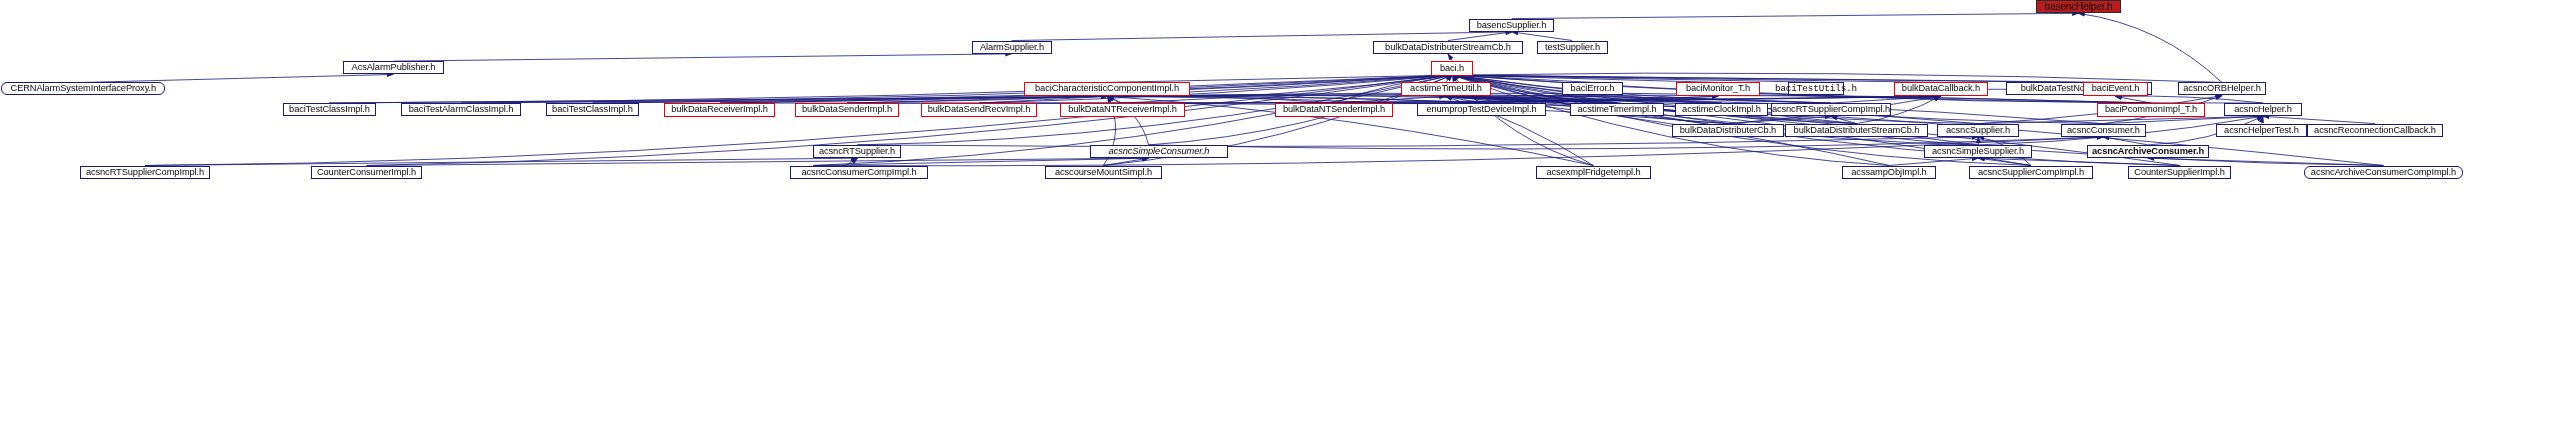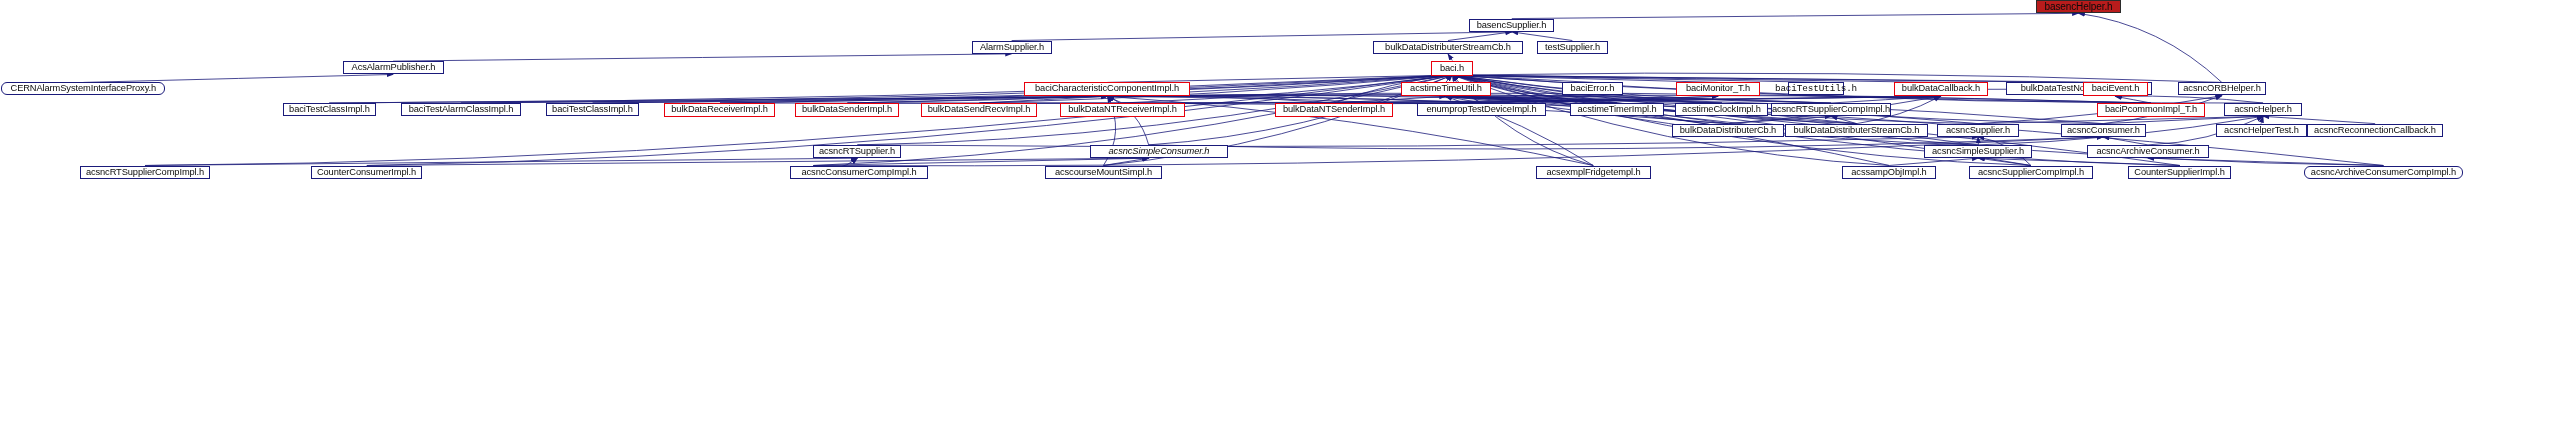--- a/index.html
+++ b/index.html
@@ -212,21 +212,21 @@
       <div class="node" style="left: 2224px; top: 103px; width: 78px; height: 13.3px;">acsncHelper.h</div>
       <div class="node" style="left: 1672px; top: 124px; width: 112px; height: 13.3px; text-align: right;">bulkDataDistributerCb.h</div>
       <div class="node" style="left: 1785px; top: 124px; width: 143px; height: 13.3px;">bulkDataDistributerStreamCb.h</div>
       <div class="node" style="left: 1937px; top: 124px; width: 82px; height: 13.3px;">acsncSupplier.h</div>
       <div class="node" style="left: 2061px; top: 124px; width: 85px; height: 13.3px;">acsncConsumer.h</div>
       <div class="node" style="left: 2216px; top: 124px; width: 91px; height: 13.3px;">acsncHelperTest.h</div>
       <div class="node" style="left: 2307px; top: 124px; width: 136px; height: 13.3px;">acsncReconnectionCallback.h</div>
       <div class="node" style="left: 813px; top: 145px; width: 88px; height: 13.3px;">acsncRTSupplier.h</div>
       <div class="node" style="left: 1090px; top: 145px; width: 138px; height: 13.3px; font-style: italic;">acsncSimpleConsumer.h</div>
       <div class="node" style="left: 1924px; top: 145px; width: 108px; height: 13.3px;">acsncSimpleSupplier.h</div>
-      <div class="node" style="left: 2087px; top: 145px; width: 122px; height: 13.3px;">acsncArchiveConsumer.h</div>
+      <div class="node" style="left: 2087px; top: 145px; width: 122px; height: 13.3px; font-weight: bold;">acsncArchiveConsumer.h</div>
       <div class="node" style="left: 80px; top: 166px; width: 130px; height: 13.3px;">acsncRTSupplierCompImpl.h</div>
       <div class="node" style="left: 311px; top: 166px; width: 111px; height: 13.3px;">CounterConsumerImpl.h</div>
       <div class="node" style="left: 790px; top: 166px; width: 138px; height: 13.3px;">acsncConsumerCompImpl.h</div>
       <div class="node" style="left: 1045px; top: 166px; width: 117px; height: 13.3px;">acscourseMountSimpl.h</div>
       <div class="node" style="left: 1536px; top: 166px; width: 115px; height: 13.3px;">acsexmplFridgetempl.h</div>
       <div class="node" style="left: 1842px; top: 166px; width: 94px; height: 13.3px;">acssampObjImpl.h</div>
       <div class="node" style="left: 1969px; top: 166px; width: 124px; height: 13.3px;">acsncSupplierCompImpl.h</div>
       <div class="node" style="left: 2128px; top: 166px; width: 103px; height: 13.3px;">CounterSupplierImpl.h</div>
       <div class="node" style="left: 2304px; top: 166px; width: 159px; height: 13.3px; border-radius: 6px;">acsncArchiveConsumerCompImpl.h</div>
     </div>

